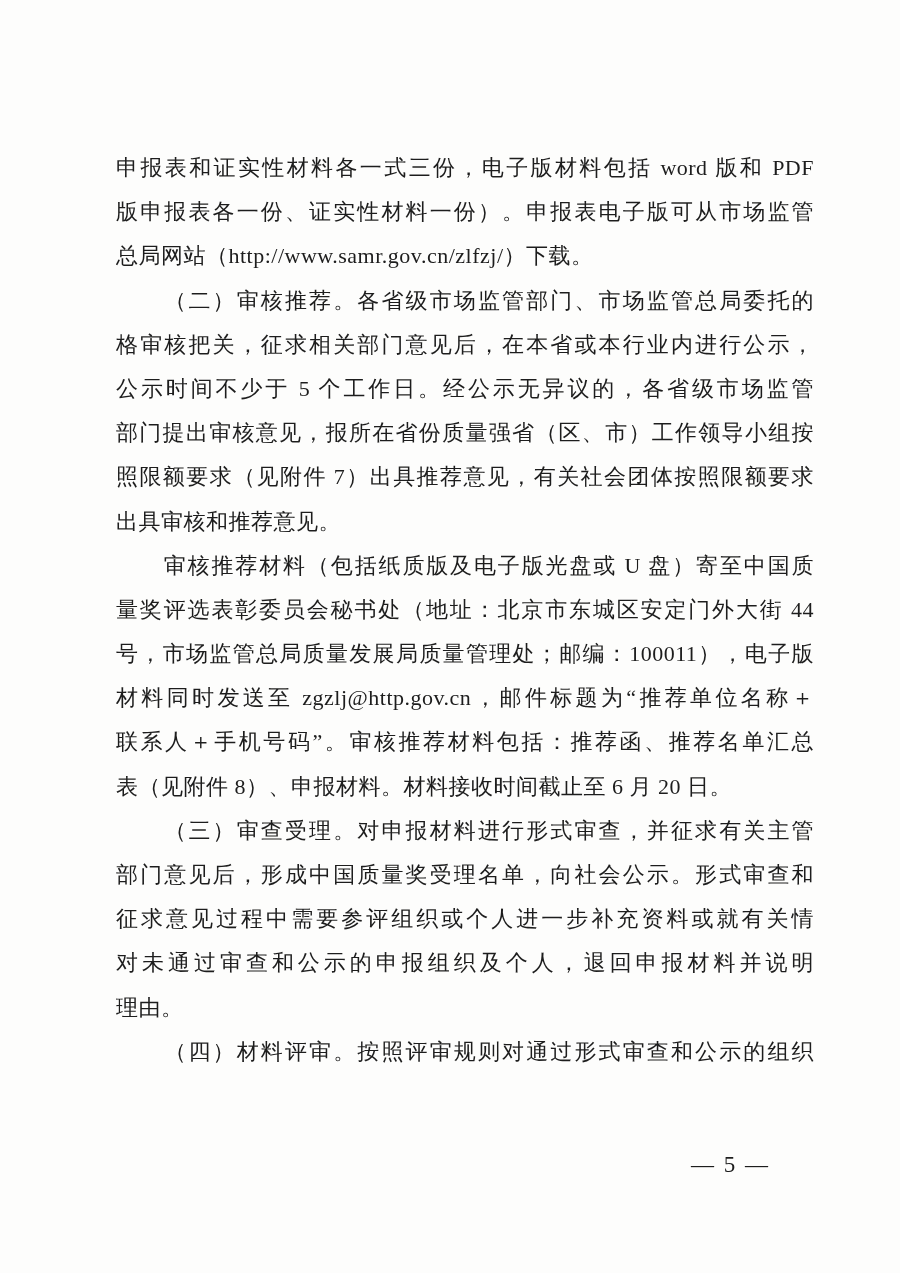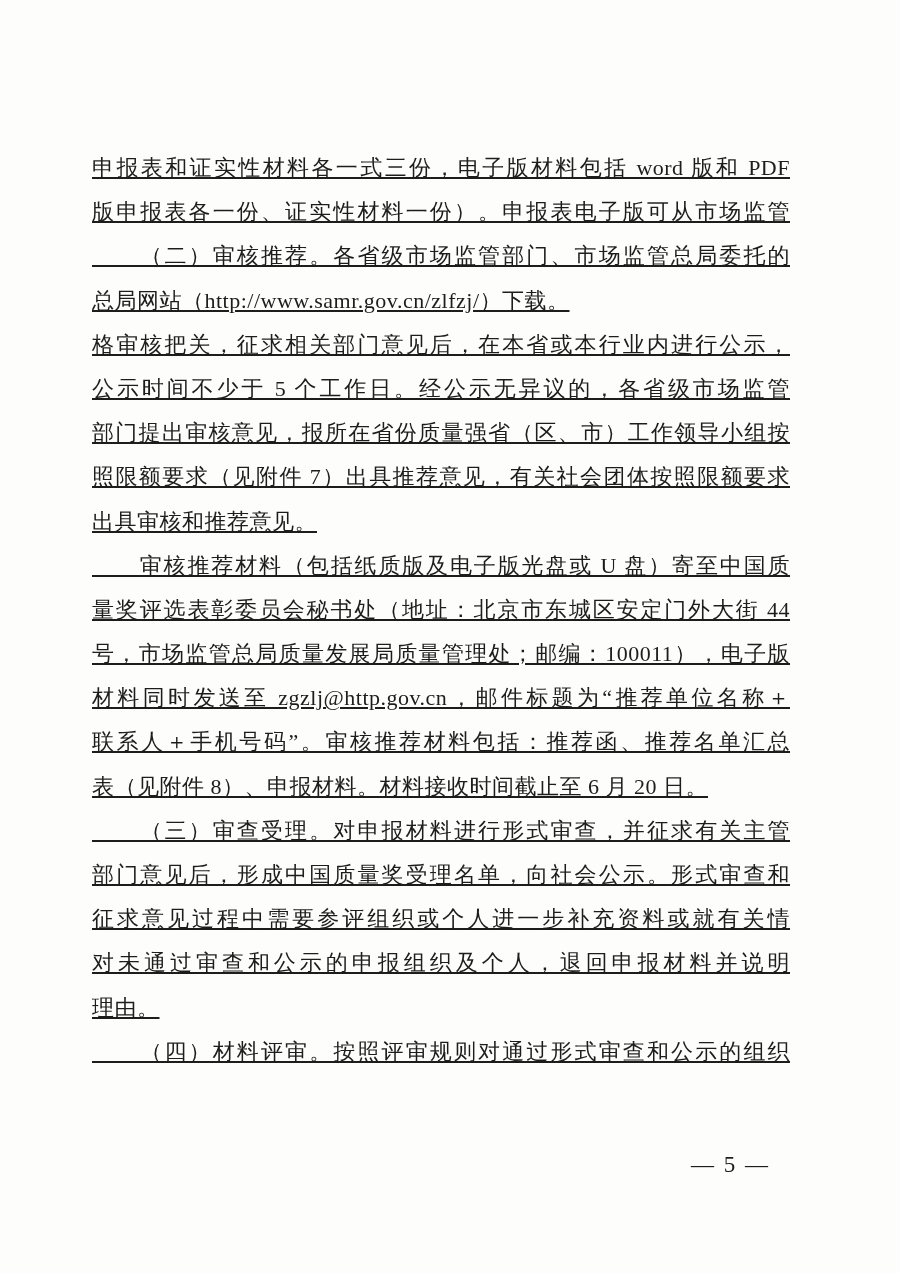--- a/index.html
+++ b/index.html
@@ -11,24 +11,23 @@
     position: relative;
     width: 900px;
     height: 1273px;
     background: #fdfdfc;
     overflow: hidden;
     font-family: "Liberation Serif", "DejaVu Serif", serif;
     color: #1d1d1d;
   }
   .text-block {
     position: absolute;
-    left: 92px;
+    left: 116px;
     top: 146px;
     width: 698px;
-    text-decoration: underline;
   }
   .line {
     height: 44.2px;
     line-height: 44.2px;
     font-size: 22px;
     letter-spacing: 0.5px;
     text-align: justify;
     text-align-last: justify;
     overflow: hidden;
     white-space: pre-wrap;
@@ -47,22 +46,22 @@
     color: #1d1d1d;
   }
 </style>
 </head>
 <body>
 
 <div class="page">
   <div class="text-block">
     <div class="line">申报表和证实性材料各一式三份，电子版材料包括 word 版和 PDF</div>
     <div class="line">版申报表各一份、证实性材料一份）。申报表电子版可从市场监管</div>
+    <div class="line short">总局网站（http://www.samr.gov.cn/zlfzj/）下载。</div>
     <div class="line">　　（二）审核推荐。各省级市场监管部门、市场监管总局委托的</div>
-    <div class="line short">总局网站（http://www.samr.gov.cn/zlfzj/）下载。</div>
     <div class="line">格审核把关，征求相关部门意见后，在本省或本行业内进行公示，</div>
     <div class="line">公示时间不少于 5 个工作日。经公示无异议的，各省级市场监管</div>
     <div class="line">部门提出审核意见，报所在省份质量强省（区、市）工作领导小组按</div>
     <div class="line">照限额要求（见附件 7）出具推荐意见，有关社会团体按照限额要求</div>
     <div class="line short">出具审核和推荐意见。</div>
     <div class="line">　　审核推荐材料（包括纸质版及电子版光盘或 U 盘）寄至中国质</div>
     <div class="line">量奖评选表彰委员会秘书处（地址：北京市东城区安定门外大街 44</div>
     <div class="line">号，市场监管总局质量发展局质量管理处；邮编：100011），电子版</div>
     <div class="line">材料同时发送至 zgzlj@http.gov.cn，邮件标题为“推荐单位名称＋</div>
     <div class="line">联系人＋手机号码”。审核推荐材料包括：推荐函、推荐名单汇总</div>

